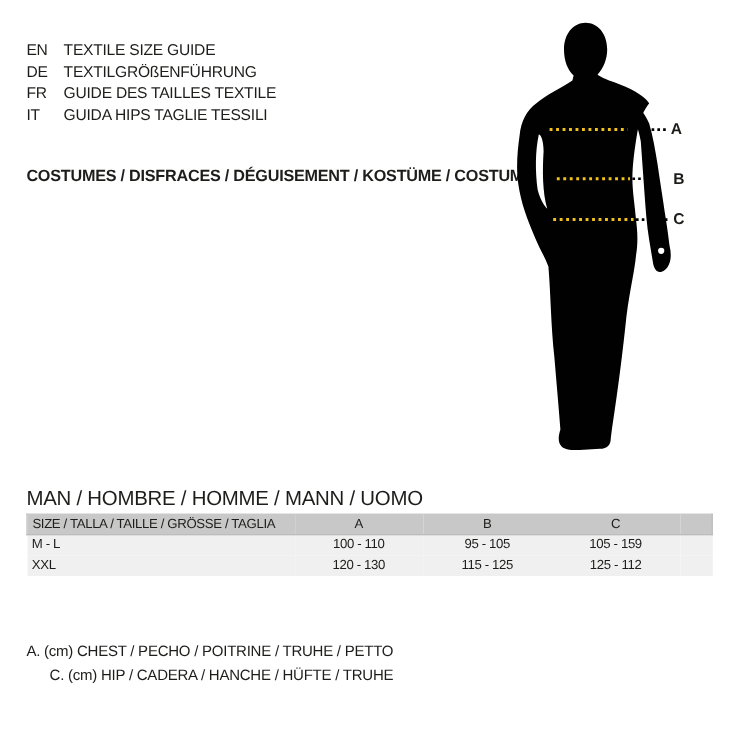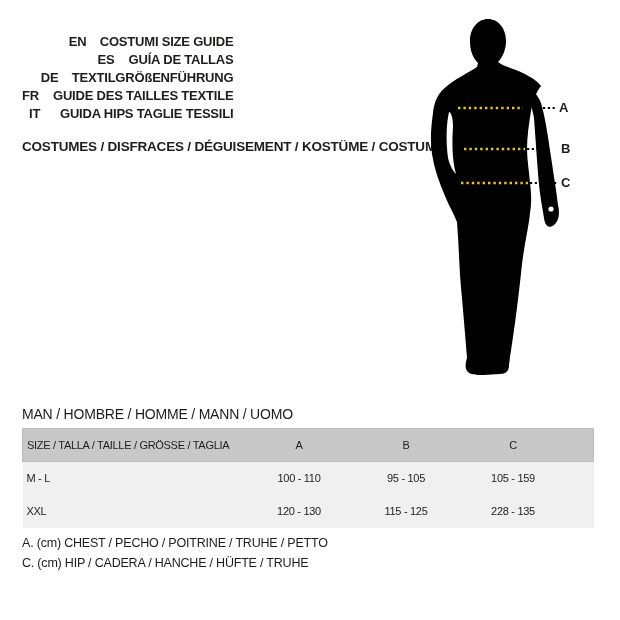--- a/index.html
+++ b/index.html
@@ -7,64 +7,60 @@
     --header-bg:#c8c8c8;
     --stripe-bg:#f0f0f0;
   }
   *{margin:0;padding:0;box-sizing:border-box;}
   html,body{background:#ffffff;}
   body{font-family:"Liberation Sans","DejaVu Sans",sans-serif;color:var(--ink);}
   .canvas{position:relative;width:620px;height:620px;background:#ffffff;overflow:hidden;}
 
   
   .lang-list{position:absolute;left:22px;top:33px;}
-  .lang-row{display:flex;height:18px;line-height:18px;font-size:13px;letter-spacing:-0.2px;font-weight:700;justify-content:flex-end;}
+  .lang-row{display:flex;height:18px;line-height:18px;font-size:13px;letter-spacing:-0.2px;font-weight:400;}
   .lang-code{width:31px;flex:0 0 31px;}
 
   
   .category-title{position:absolute;left:22px;top:139px;font-size:13.5px;font-weight:bold;letter-spacing:-0.2px;white-space:nowrap;}
 
   
   .figure-svg{position:absolute;left:420px;top:8px;width:160px;height:372px;}
   .abc-label{position:absolute;font-size:13px;font-weight:bold;line-height:14px;}
   .label-a{left:559px;top:101px;}
   .label-b{left:561px;top:142px;}
   .label-c{left:561px;top:176px;}
 
   
-  .section-title{position:absolute;left:22px;top:406px;font-size:14px;letter-spacing:-0.2px;white-space:nowrap;}
+  .section-title{position:absolute;left:22px;top:406px;font-size:17px;letter-spacing:-0.2px;white-space:nowrap;}
 
   
   .size-table{position:absolute;left:22px;top:428px;width:571px;border-collapse:collapse;table-layout:fixed;
               font-size:11px;letter-spacing:-0.3px;}
-  .size-table th,.size-table td{height:33px;padding:0;font-weight:normal;vertical-align:middle;white-space:nowrap;}
+  .size-table th,.size-table td{height:17px;padding:0;font-weight:normal;vertical-align:middle;white-space:nowrap;}
   .size-table thead th{background:var(--header-bg);border:1px solid #bdbdbd;border-left:none;border-right:none;}
   .size-table thead th:first-child{border-left:1px solid #bdbdbd;}
   .size-table thead th:last-child{border-right:1px solid #bdbdbd;}
   .size-table th.c-label,.size-table td.c-label{text-align:left;padding-left:4px;}
   .size-table th.c-val,.size-table td.c-val{text-align:center;}
   .size-table tbody tr.stripe{background:var(--stripe-bg);}
 
   
   .legend{position:absolute;left:22px;top:534px;}
-  .legend-line{height:19.5px;line-height:19.5px;font-size:12.5px;letter-spacing:-0.2px;white-space:nowrap;}
+  .legend-line{height:19.5px;line-height:19.5px;font-size:12.5px;letter-spacing:-0.2px;white-space:nowrap;text-align:right;}
 </style>
 </head>
 <body>
 
 <div class="canvas">
 
   <div class="lang-list">
       <div class="lang-row">
         <span class="lang-code">EN</span>
-        <span class="lang-label">COSTUMI SIZE GUIDE</span>
-      </div>
-      <div class="lang-row">
-        <span class="lang-code">ES</span>
-        <span class="lang-label">GUÍA DE TALLAS</span>
+        <span class="lang-label">TEXTILE SIZE GUIDE</span>
       </div>
       <div class="lang-row">
         <span class="lang-code">DE</span>
         <span class="lang-label">TEXTILGRÖßENFÜHRUNG</span>
       </div>
       <div class="lang-row">
         <span class="lang-code">FR</span>
         <span class="lang-label">GUIDE DES TAILLES TEXTILE</span>
       </div>
       <div class="lang-row">
@@ -163,21 +159,21 @@
           <td class="c-label">M - L</td>
           <td class="c-val">100 - 110</td>
           <td class="c-val">95 - 105</td>
           <td class="c-val">105 - 159</td>
           <td class="c-pad"></td>
         </tr>
         <tr class="stripe">
           <td class="c-label">XXL</td>
           <td class="c-val">120 - 130</td>
           <td class="c-val">115 - 125</td>
-          <td class="c-val">228 - 135</td>
+          <td class="c-val">125 - 112</td>
           <td class="c-pad"></td>
         </tr>
       </tbody>
   </table>
 
   <div class="legend">
       <div class="legend-line">A. (cm) CHEST / PECHO / POITRINE / TRUHE / PETTO</div>
       <div class="legend-line">C. (cm) HIP / CADERA / HANCHE / HÜFTE / TRUHE</div>
     </div>
 

